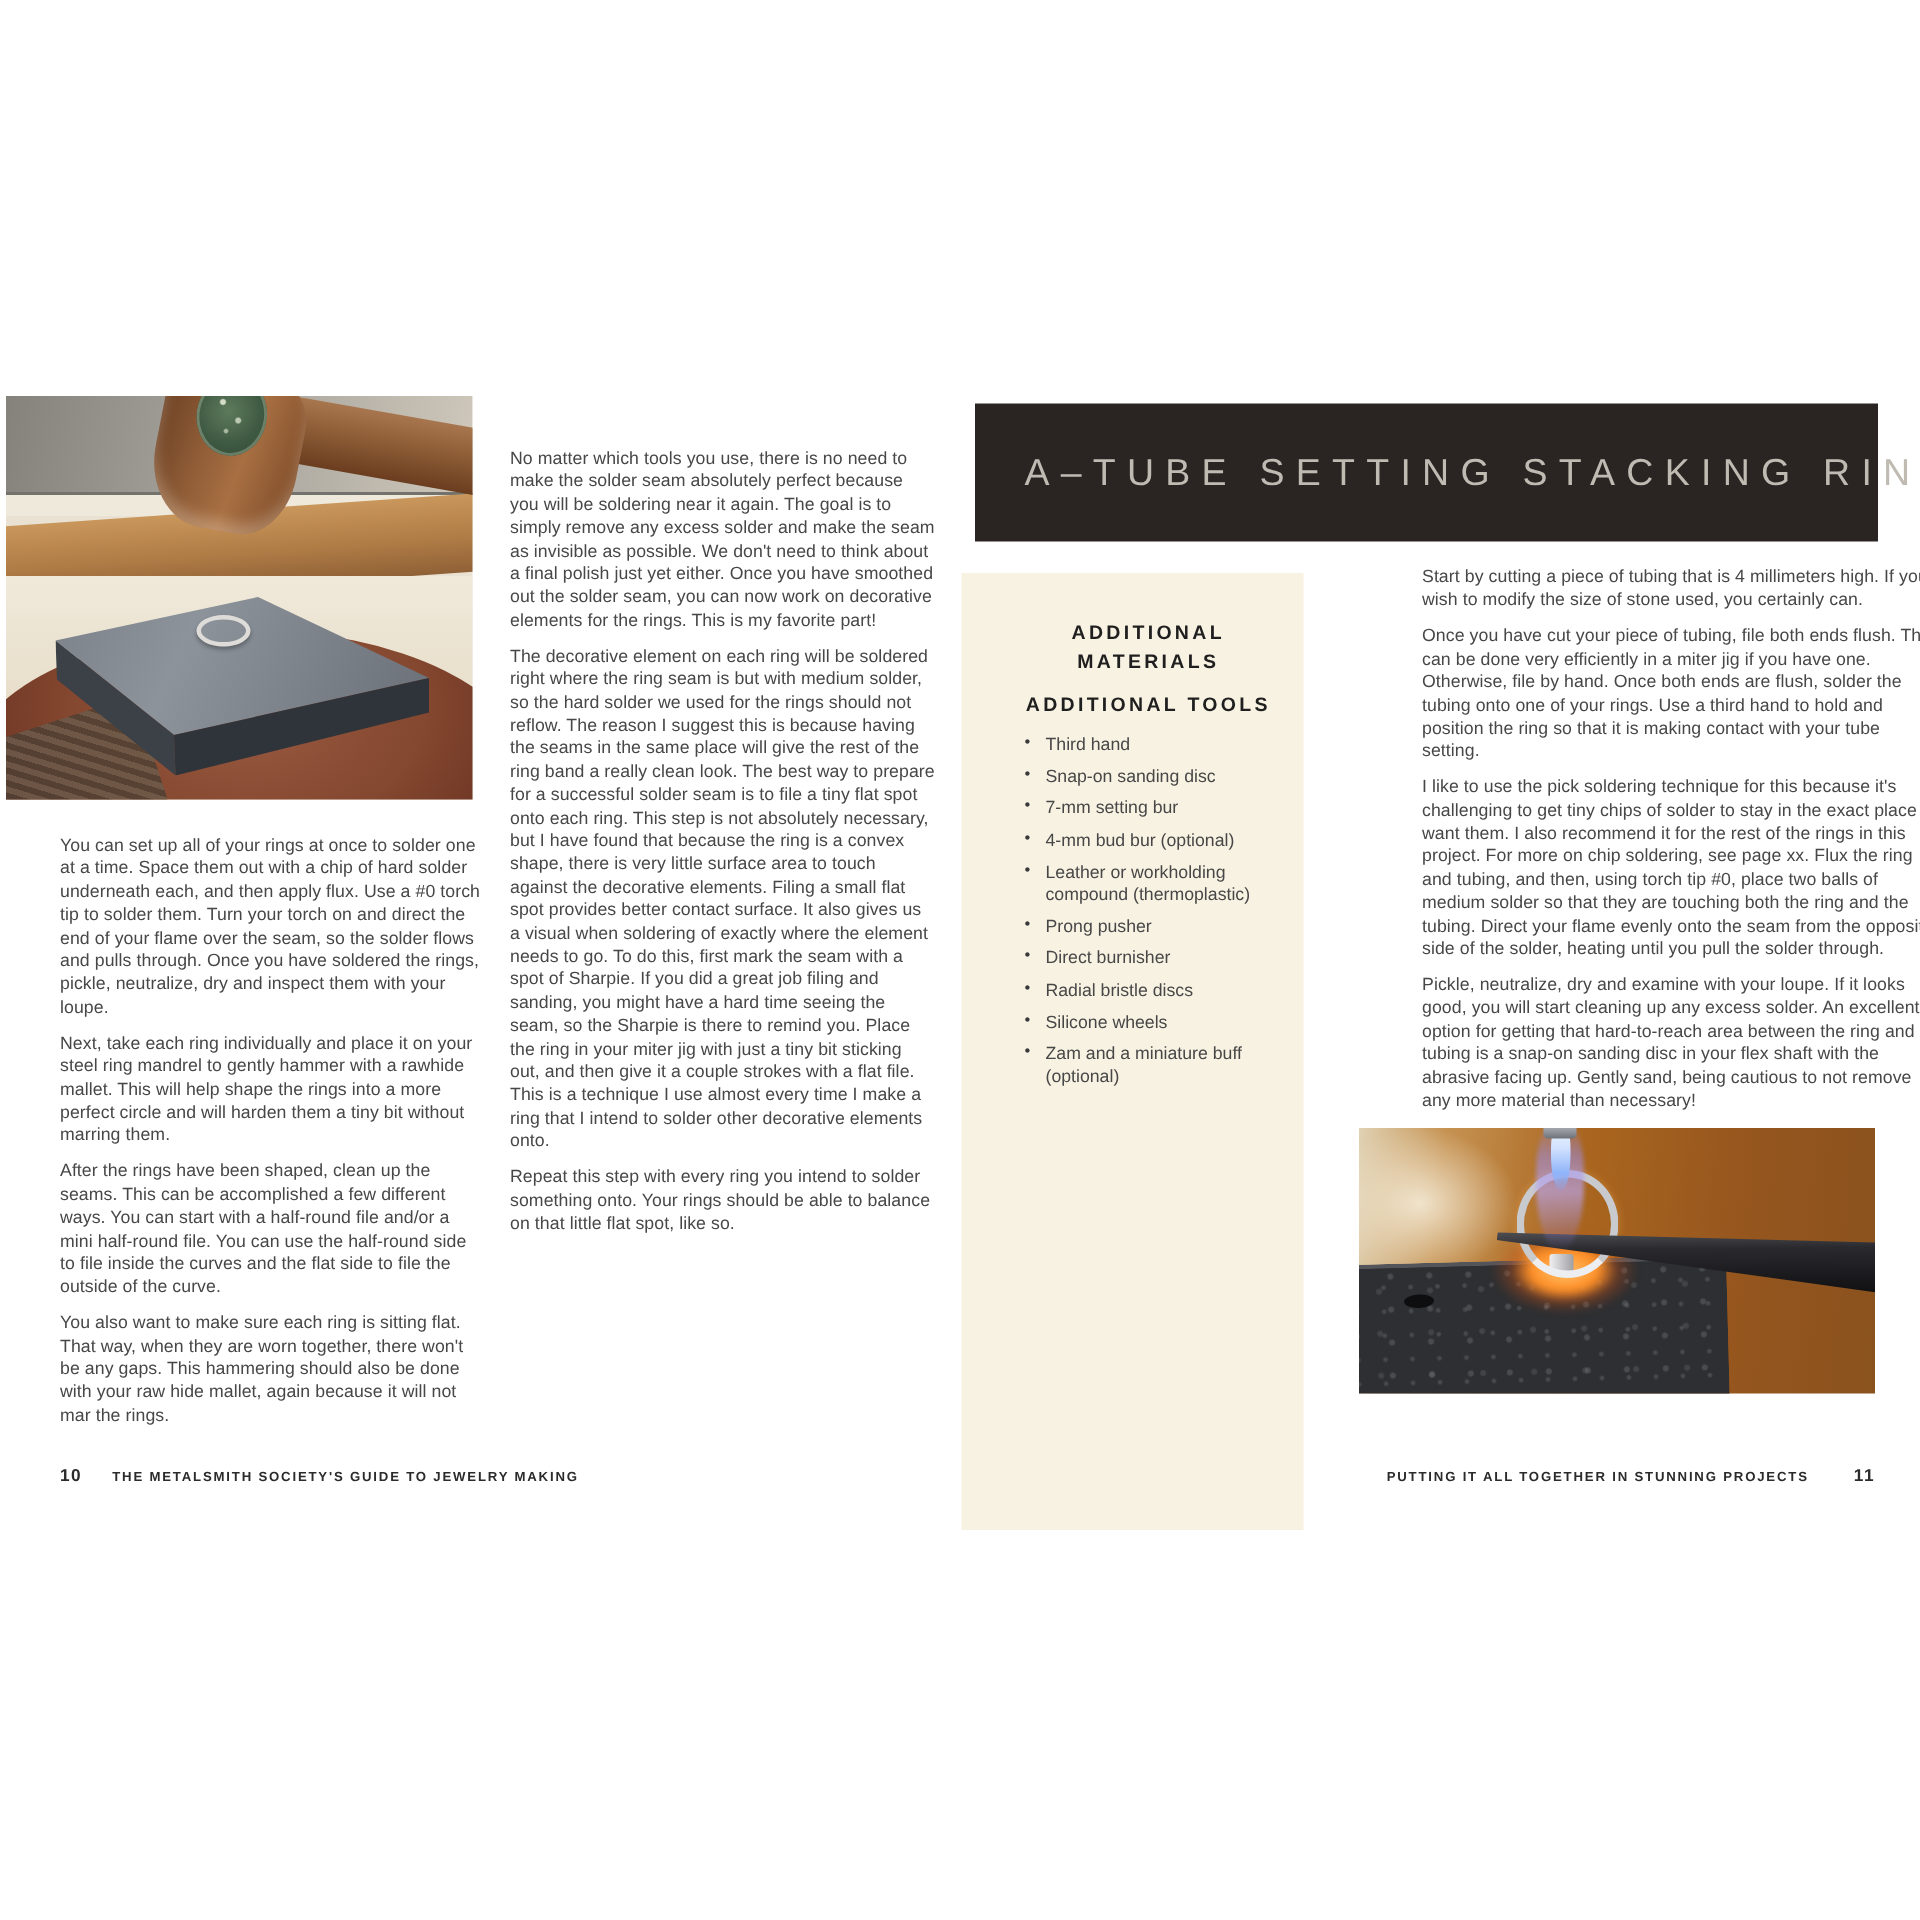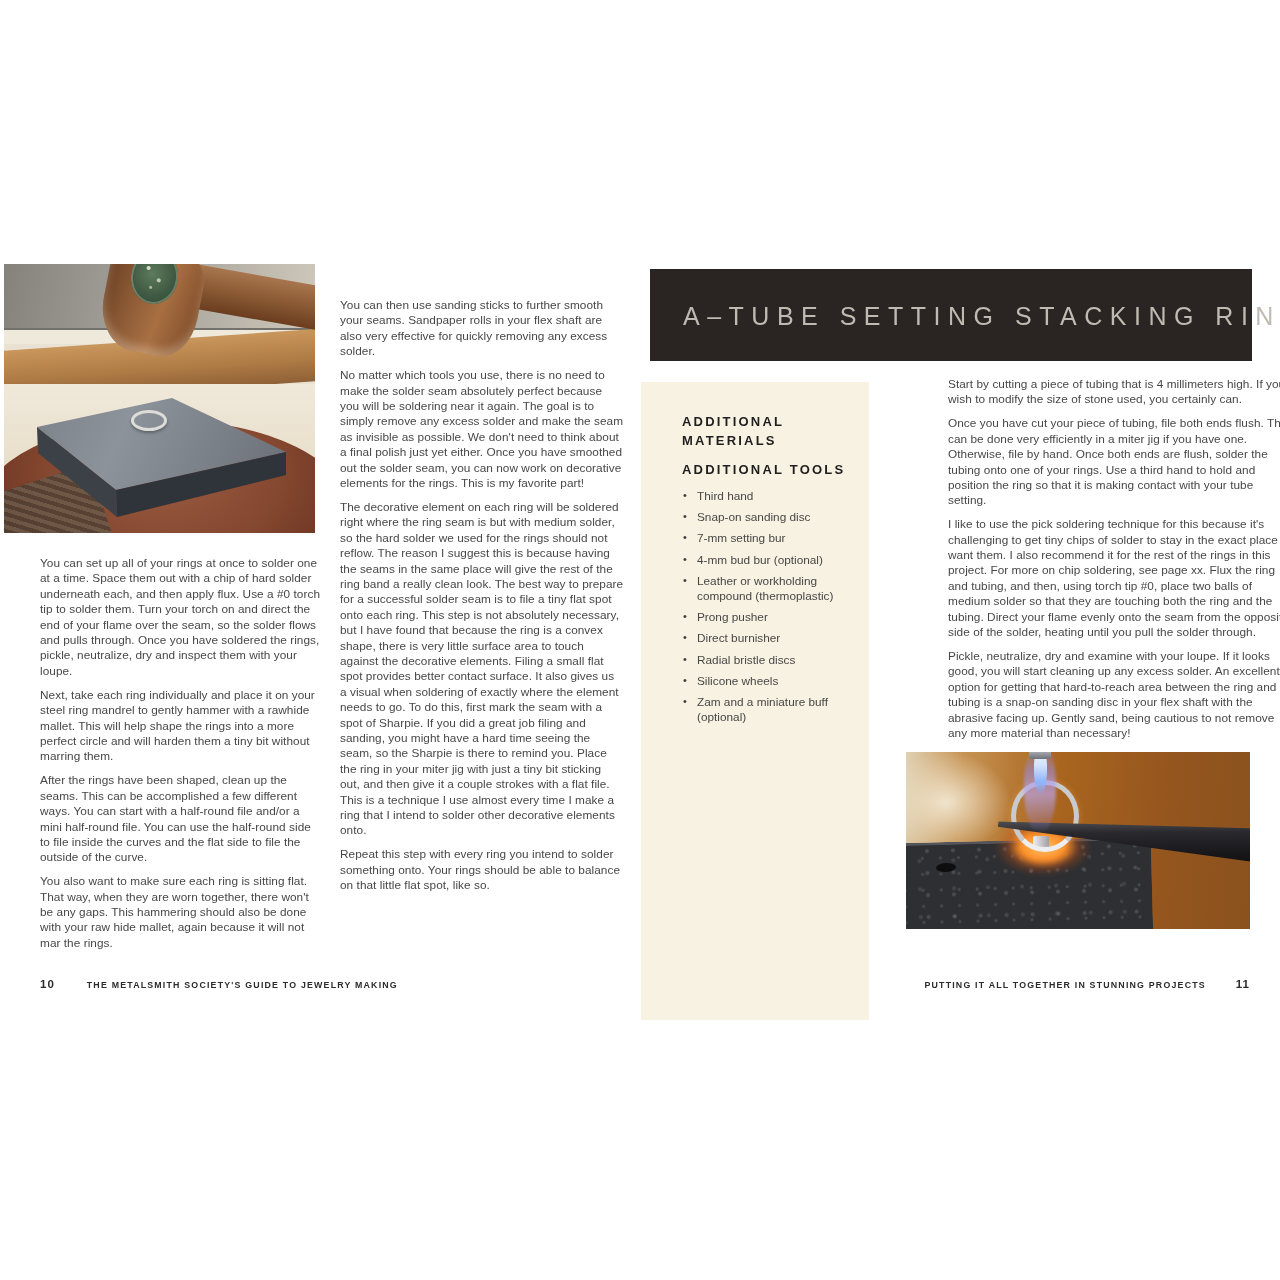--- a/index.html
+++ b/index.html
@@ -11,33 +11,33 @@
   .body-text p{margin:0 0 8.5px 0;font-size:11.8px;line-height:15.4px;color:#474747;letter-spacing:.05px;}
   .col-left{left:40px;top:556px;width:284px;}
   .col-mid{left:340px;top:298px;width:284px;}
   .col-right{left:948px;top:377px;width:346px;}
 
   
   .footer{position:absolute;top:974px;color:#2b2b2b;white-space:nowrap;}
   .footer .pagenum{font-size:11.5px;font-weight:bold;letter-spacing:1px;text-align:center;}
   .footer .running{font-size:8.8px;font-weight:bold;letter-spacing:1.2px;}
   .footer-left{left:40px;}
-  .footer-left .running{margin-left:32px;}
+  .footer-left .running{margin-left:20px;}
   .footer-right{right:30px;}
   .footer-right .running{margin-right:30px;}
 
   
   .chapter-band{position:absolute;left:650px;top:269px;width:602px;height:92px;background:#2a2522;}
   .chapter-title{position:absolute;left:33px;top:50%;transform:translateY(-46%);
                  font-size:25px;font-weight:400;letter-spacing:7.5px;color:#c0bbb2;white-space:nowrap;}
 
   
   .sidebar{position:absolute;left:641px;top:382px;width:228px;height:638px;background:#f8f2e2;box-sizing:border-box;
            padding:30px 20px 0 41px;}
-  .sb-head{font-size:13px;font-weight:bold;letter-spacing:2.2px;color:#1f1f1f;margin:0 0 10px 0;line-height:19px;}
+  .sb-head{font-size:13px;font-weight:bold;letter-spacing:2.2px;color:#1f1f1f;margin:0 0 10px 0;line-height:19px;text-align:center;}
   .sb-list{list-style:none;margin:0 0 24px 0;padding:0;}
   .sb-list li{position:relative;font-size:11.8px;line-height:15.2px;color:#474747;padding-left:15px;margin-bottom:6px;}
   .sb-list li::before{content:"•";position:absolute;left:1px;top:-1px;font-size:11px;color:#3a3a3a;}
 
   
   .photo{position:absolute;overflow:hidden;}
   .photo *{position:absolute;}
 
   
   .photo-left{left:4px;top:264px;width:311px;height:269px;background:#e9e2d3;}
@@ -125,21 +125,20 @@
   </div>
 
   <div class="col col-left body-text">
     <p>You can set up all of your rings at once to solder one at a time. Space them out with a chip of hard solder underneath each, and then apply flux. Use a #0 torch tip to solder them. Turn your torch on and direct the end of your flame over the seam, so the solder flows and pulls through. Once you have soldered the rings, pickle, neutralize, dry and inspect them with your loupe.</p>
     <p>Next, take each ring individually and place it on your steel ring mandrel to gently hammer with a rawhide mallet. This will help shape the rings into a more perfect circle and will harden them a tiny bit without marring them.</p>
     <p>After the rings have been shaped, clean up the seams. This can be accomplished a few different ways. You can start with a half-round file and/or a mini half-round file. You can use the half-round side to file inside the curves and the flat side to file the outside of the curve.</p>
     <p>You also want to make sure each ring is sitting flat. That way, when they are worn together, there won't be any gaps. This hammering should also be done with your raw hide mallet, again because it will not mar the rings.</p>
   </div>
 
   <div class="col col-mid body-text">
-    <p>You can then use sanding sticks to further smooth your seams. Sandpaper rolls in your flex shaft are also very effective for quickly removing any excess solder.</p>
     <p>No matter which tools you use, there is no need to make the solder seam absolutely perfect because you will be soldering near it again. The goal is to simply remove any excess solder and make the seam as invisible as possible. We don't need to think about a final polish just yet either. Once you have smoothed out the solder seam, you can now work on decorative elements for the rings. This is my favorite part!</p>
     <p>The decorative element on each ring will be soldered right where the ring seam is but with medium solder, so the hard solder we used for the rings should not reflow. The reason I suggest this is because having the seams in the same place will give the rest of the ring band a really clean look. The best way to prepare for a successful solder seam is to file a tiny flat spot onto each ring. This step is not absolutely necessary, but I have found that because the ring is a convex shape, there is very little surface area to touch against the decorative elements. Filing a small flat spot provides better contact surface. It also gives us a visual when soldering of exactly where the element needs to go. To do this, first mark the seam with a spot of Sharpie. If you did a great job filing and sanding, you might have a hard time seeing the seam, so the Sharpie is there to remind you. Place the ring in your miter jig with just a tiny bit sticking out, and then give it a couple strokes with a flat file. This is a technique I use almost every time I make a ring that I intend to solder other decorative elements onto.</p>
     <p>Repeat this step with every ring you intend to solder something onto. Your rings should be able to balance on that little flat spot, like so.</p>
   </div>
 
   <div class="footer footer-left">
     <span class="pagenum">10</span><span class="running">THE METALSMITH SOCIETY'S GUIDE TO JEWELRY MAKING</span>
   </div>
 
   <div class="chapter-band">

